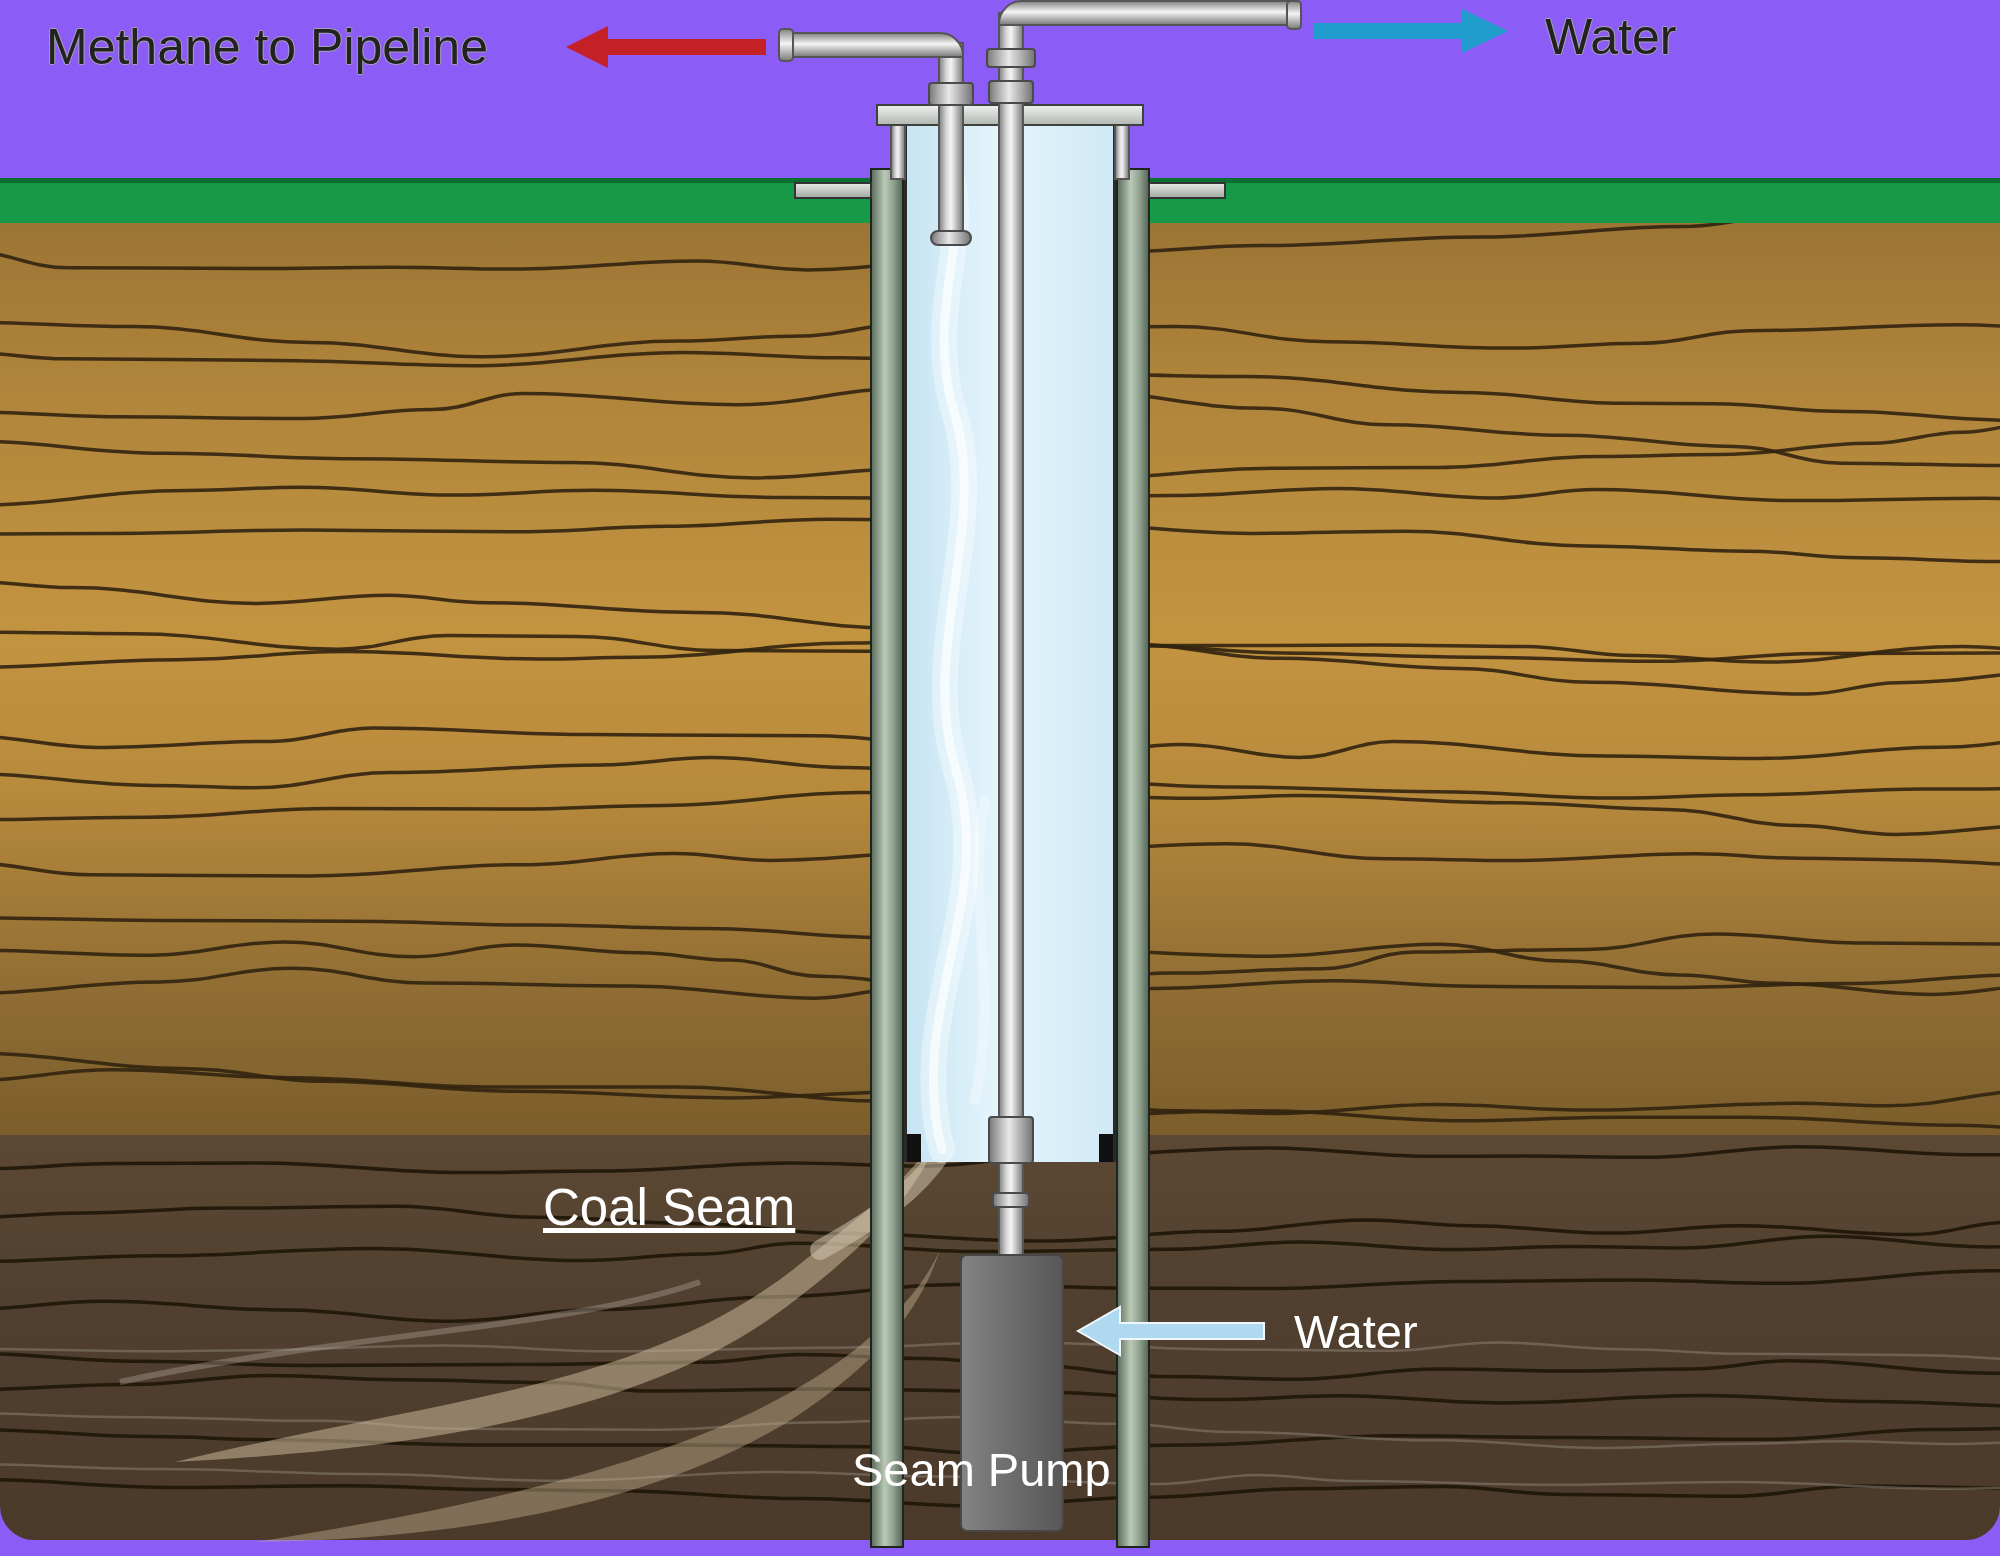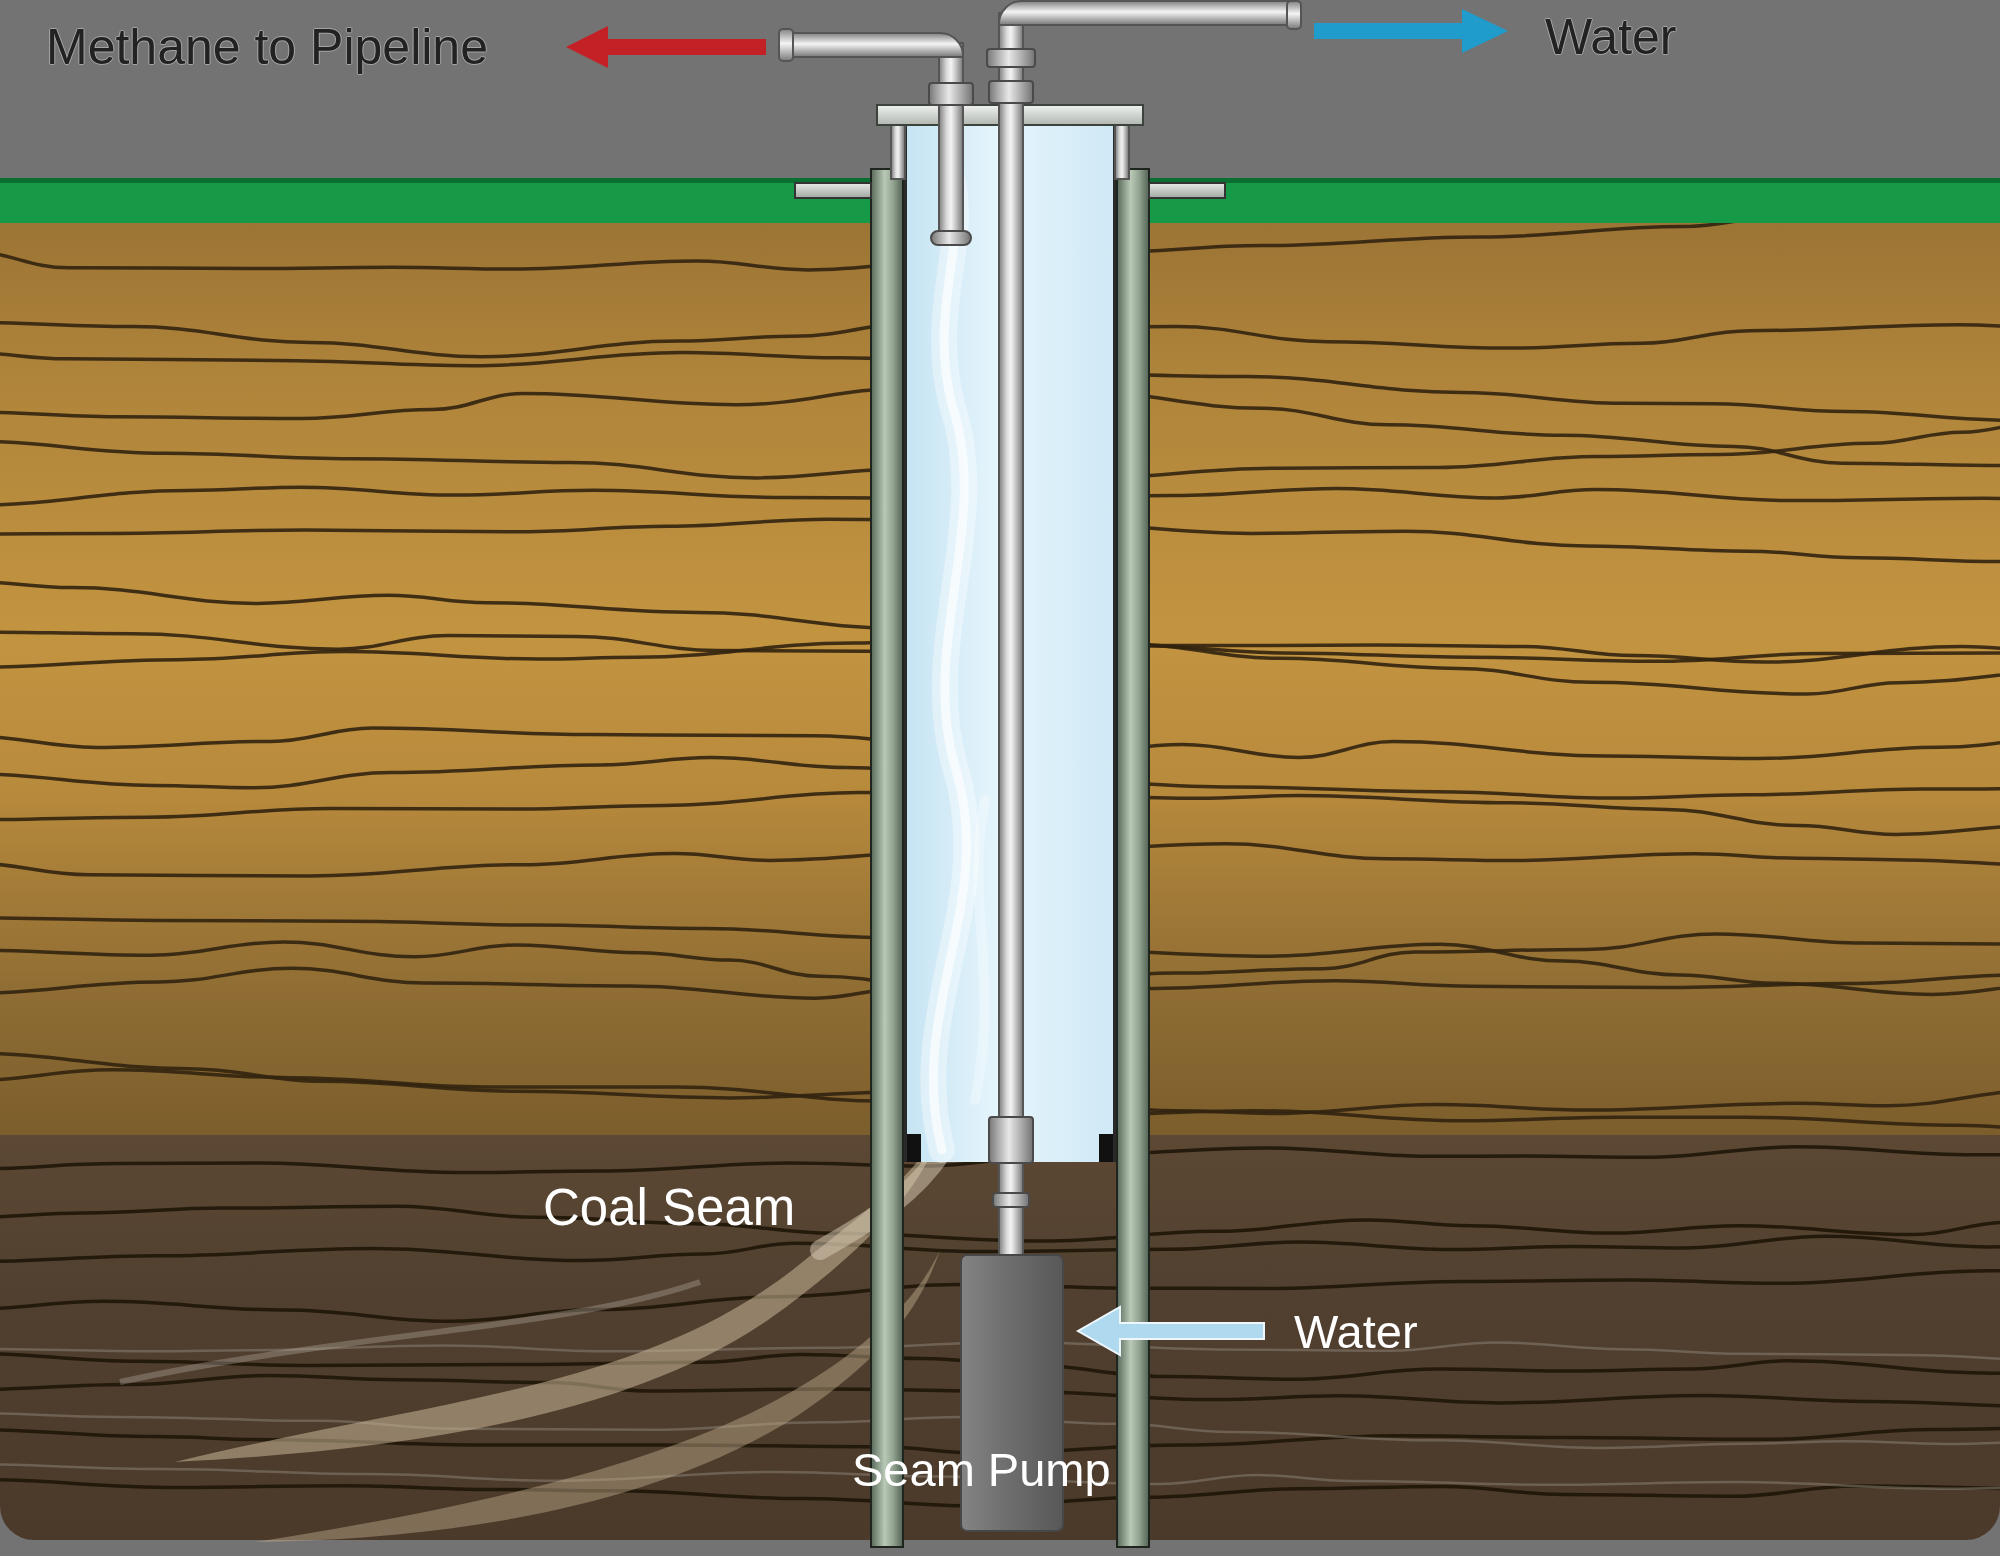--- a/index.html
+++ b/index.html
@@ -1,17 +1,17 @@
 <!DOCTYPE html>
 <html><head>
 <meta charset="utf-8">
 <style>
   html,body{margin:0;padding:0;background:#000;}
   #canvas{
-    position:relative;width:2000px;height:1556px;overflow:hidden;background:#737373;
+    position:relative;width:2000px;height:1556px;overflow:hidden;background:#8b5cf6;
     font-family:"Liberation Sans",sans-serif;
   }
   .abs{position:absolute;}
   
   .grass{background:#169a48;border-top:5px solid #0b6f31;box-sizing:border-box;}
   .soil{background:linear-gradient(180deg,#9c7434 0%,#b0853b 18%,#c39440 45%,#b88a3c 62%,#8e6c33 85%,#7c5e2c 100%);}
   .coal{background:linear-gradient(180deg,#5c4833 0%,#514030 40%,#4b3a2a 100%);border-radius:0 0 34px 34px;}
   
   .v-pipe{background:linear-gradient(90deg,#8a8a8a 0%,#d9d9d9 30%,#f4f4f4 50%,#c9c9c9 70%,#828282 100%);border:2px solid #555;box-sizing:border-box;}
   .h-pipe{background:linear-gradient(180deg,#8a8a8a 0%,#f4f4f4 45%,#808080 100%);border:2px solid #555;box-sizing:border-box;}
@@ -129,19 +129,19 @@
   </svg>
 
   <svg class="abs" style="left:1070px;top:1298px;" width="200" height="66" viewBox="0 0 200 66">
     <polygon stroke="#eef7fc" stroke-width="2" points="194,25 50,25 50,9 8,33 50,57 50,41 194,41" fill="#aed9ef"></polygon>
   </svg>
 
   <div class="abs label label-dark" style="left:46px;top:22px;">Methane to Pipeline</div>
 
   <div class="abs label label-dark" style="left:1545px;top:12px;">Water</div>
 
-  <div class="abs label label-light label-coal" style="left:543px;top:1182px;">Coal Seam</div>
+  <div class="abs label label-light label-coal" style="left:543px;top:1182px;text-decoration:underline;">Coal Seam</div>
 
   <div class="abs label label-light" style="left:1294px;top:1308px;">Water</div>
 
   <div class="abs label label-light" style="left:852px;top:1446px;">Seam Pump</div>
 
 </div>
 
 </body></html>

